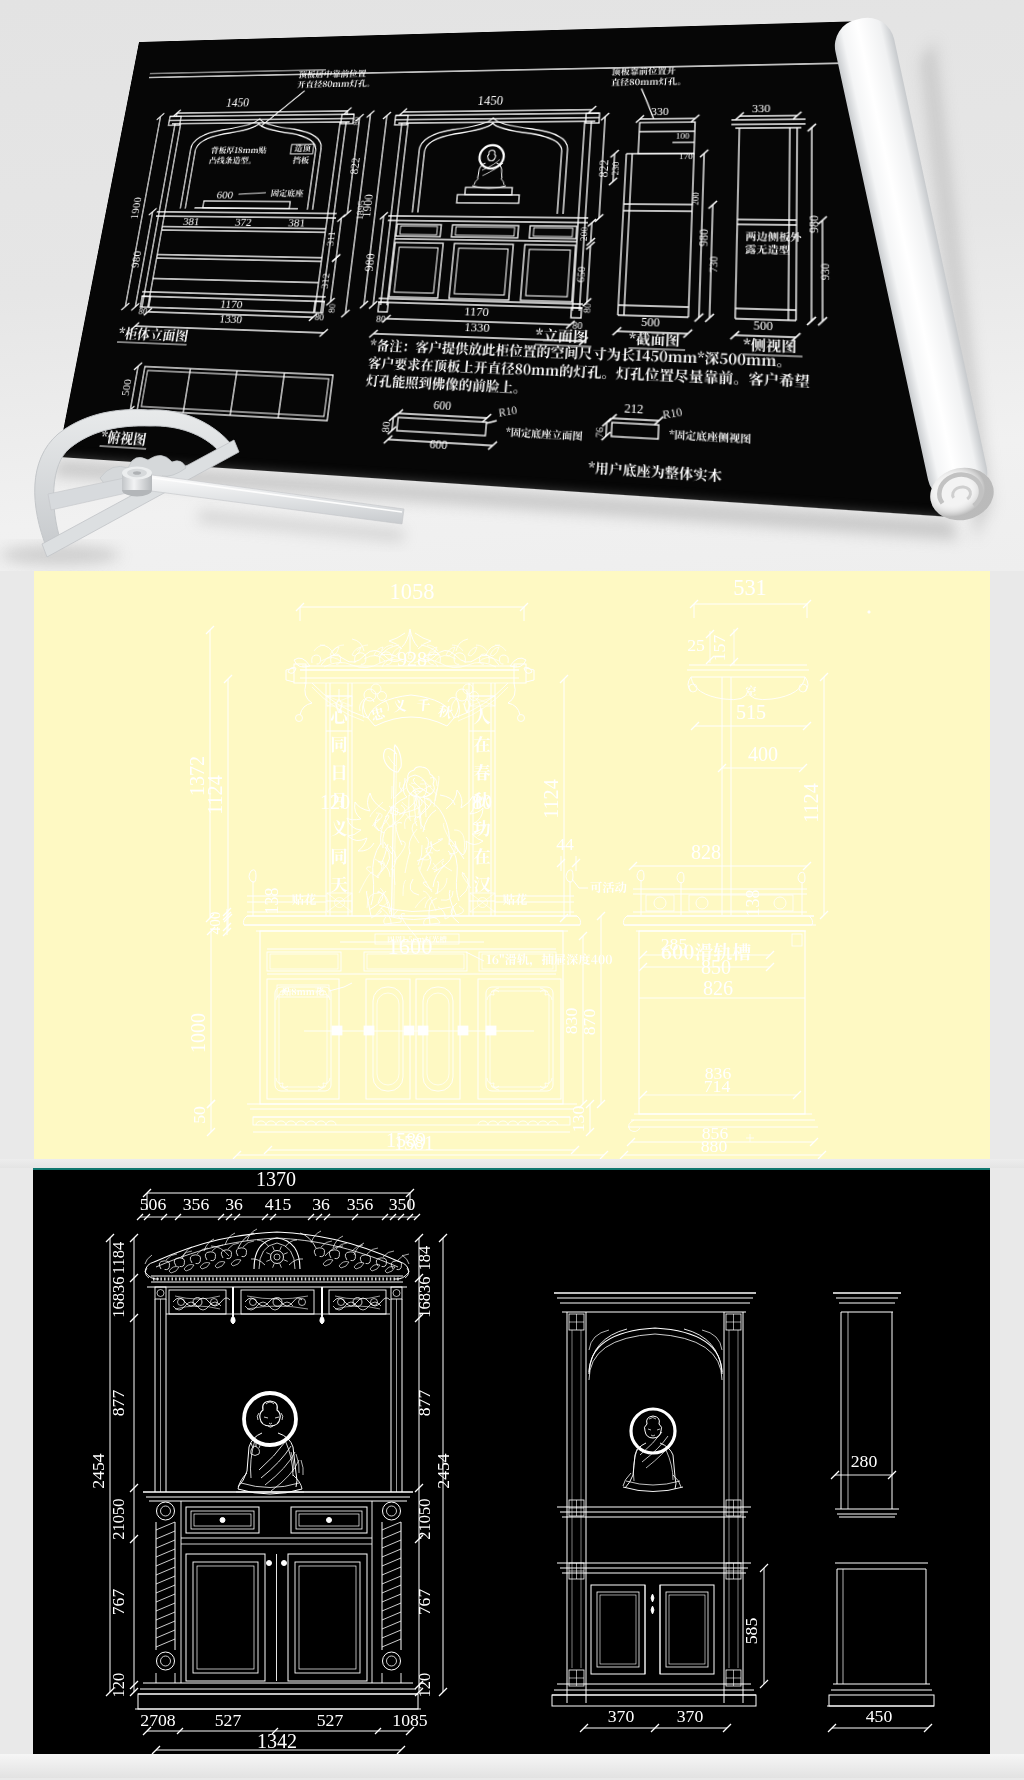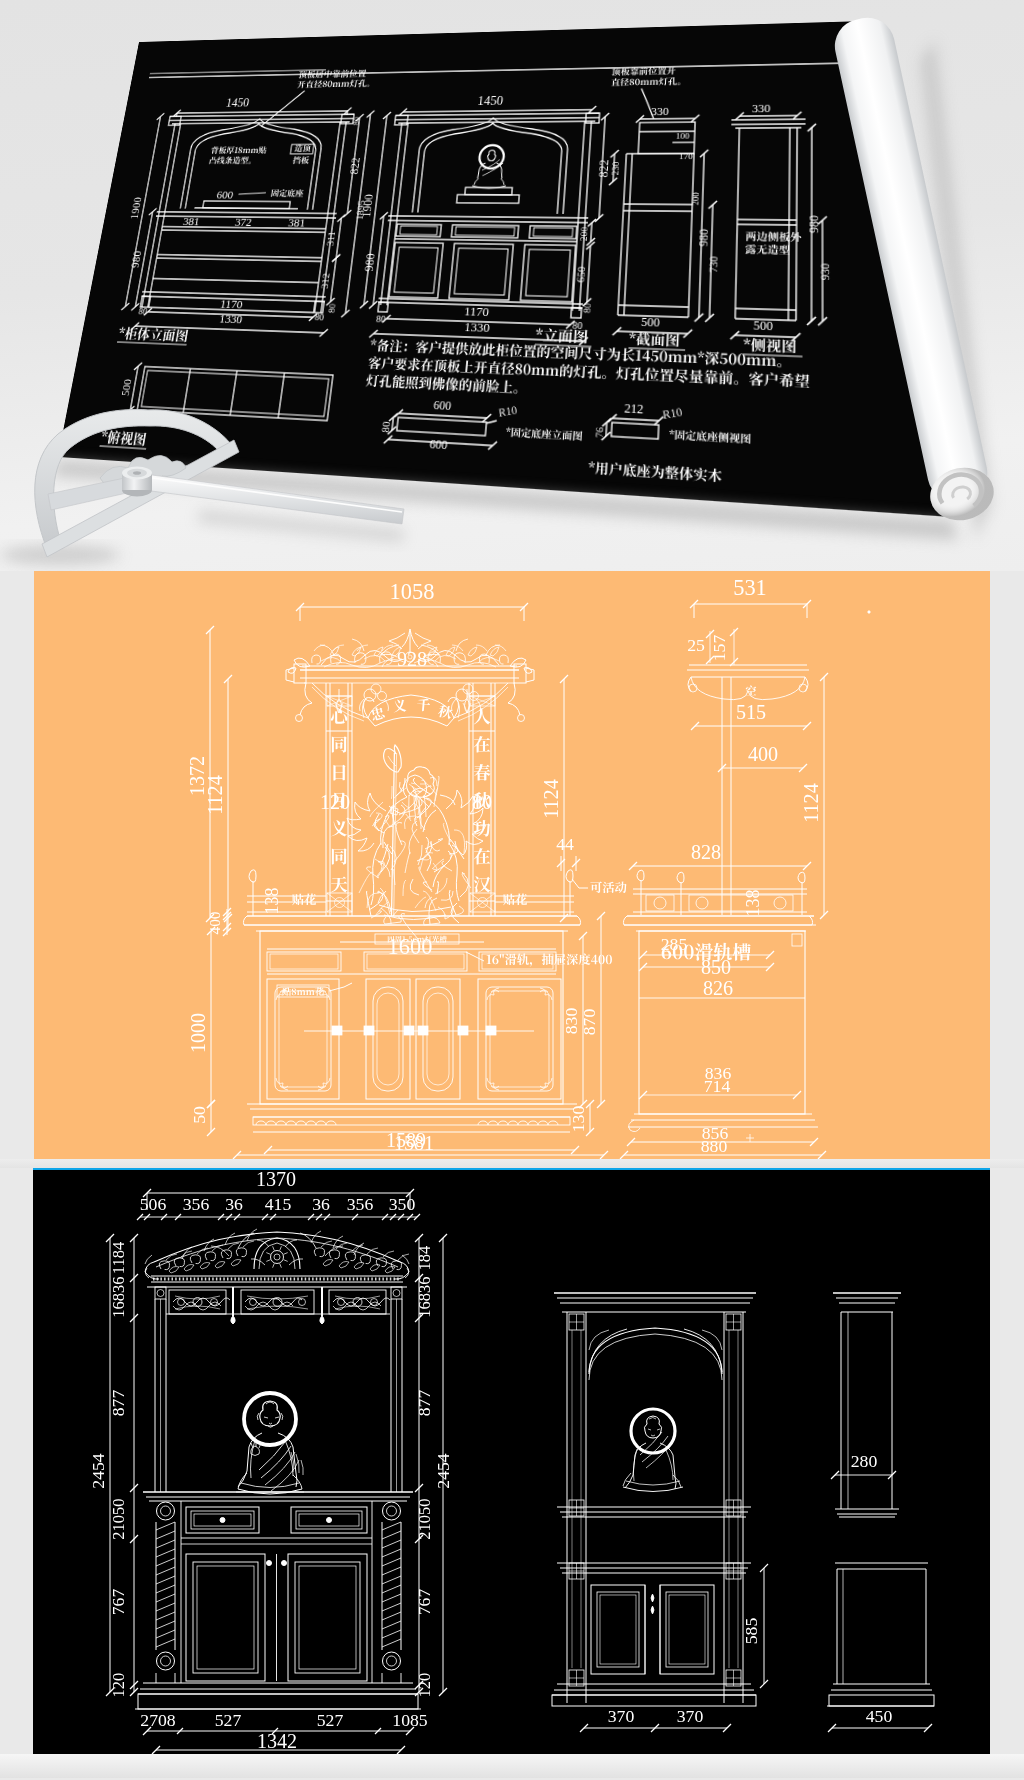--- a/index.html
+++ b/index.html
@@ -1,20 +1,20 @@
 <!DOCTYPE html>
 <html><head><meta charset="utf-8">
 <style>
 *{margin:0;padding:0;box-sizing:border-box}
 html,body{width:1024px;height:1780px;background:#e9e9e9;font-family:"Liberation Sans",sans-serif;position:relative;overflow:hidden}
 #top{position:absolute;left:0;top:0;width:1024px;height:571px;background:linear-gradient(175deg,#e3e3e3 0%,#e6e6e6 45%,#f1f1f1 80%,#eeeeee 100%);overflow:hidden}
 #sheet{position:absolute;left:0;top:0;width:880px;height:480px;background:#060606;transform-origin:0 0;transform:matrix3d(0.741120,-0.029457,0.000000,-0.000175,-0.181642,0.763001,0.000000,-0.000222,0.000000,0.000000,1.000000,0.000000,139.000000,42.000000,0.000000,1.000000);clip-path:polygon(0 0,811px 0,832px 127px,853px 247px,871px 357px,889px 461px,893px 480px,0 480px)}
-#mid{position:absolute;left:34px;top:571px;width:956px;height:684px;background:#fdba74}
+#mid{position:absolute;left:34px;top:571px;width:956px;height:684px;background:#fef9c3}
 #gap{position:absolute;left:0px;top:1159px;width:1024px;height:9px;background:linear-gradient(180deg,#ededed,#e4e4e4)}
-#bot{position:absolute;left:33px;top:1168px;width:957px;height:586px;background:#000;border-top:2px solid #0ea5e9}
+#bot{position:absolute;left:33px;top:1168px;width:957px;height:586px;background:#000;border-top:2px solid #0f766e}
 #strip{position:absolute;left:0;top:1754px;width:1024px;height:24px;background:linear-gradient(180deg,#f6f6f6,#e2e2e2)}
 text.d{fill:#fff;font-family:"Liberation Serif",serif}
 svg{display:block}
 </style></head><body>
 <svg width="0" height="0" style="position:absolute">
     <defs>
       <path id="g0022" d="M117 821C75 821 50 796 50 746C50 702 68 633 76 588L102 466H133L160 588C167 633 184 701 184 746C184 796 159 821 117 821ZM330 821C287 821 262 796 262 746C262 702 280 633 288 588L314 466H345L372 588C379 633 396 701 396 746C396 796 371 821 330 821Z"></path>
       <path id="g002A" d="M234 607 182 640C138 668 105 688 83 696C55 705 28 697 20 667C11 638 27 617 54 608C74 601 112 597 167 594L229 590L181 551C140 518 111 493 97 474C80 450 80 422 105 405C129 387 155 396 172 418C185 436 201 471 221 522L244 580L265 523C286 474 299 437 312 418C330 394 356 387 381 405C404 422 405 450 388 473C376 491 347 517 305 551L258 590L319 594C371 597 409 599 432 607C459 616 476 637 466 667C457 696 431 704 403 695C383 689 349 670 304 641L251 606L267 667C280 717 290 754 290 779C290 807 274 829 243 829C213 829 197 807 197 779C197 757 205 720 219 667Z"></path>
       <path id="g002E" d="M168 -16C214 -16 249 20 249 65C249 110 214 147 168 147C121 147 86 110 86 65C86 20 121 -16 168 -16Z"></path>
       <path id="g0030" d="M297 -16C428 -16 549 99 549 372C549 642 428 757 297 757C164 757 44 642 44 372C44 99 164 -16 297 -16ZM297 17C231 17 174 96 174 372C174 645 231 723 297 723C361 723 420 644 420 372C420 97 361 17 297 17Z"></path>

